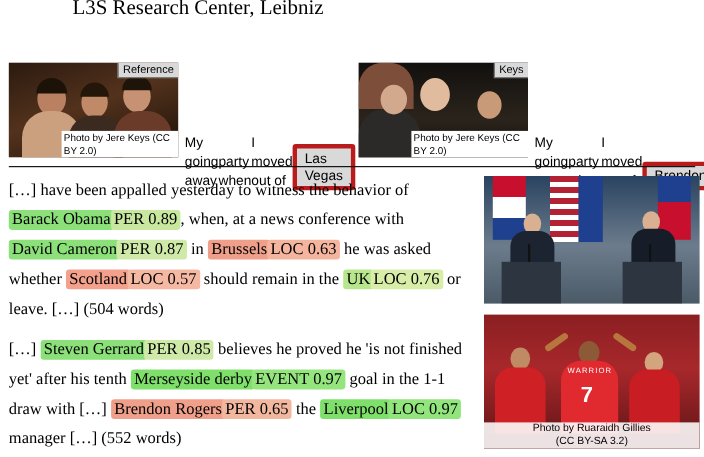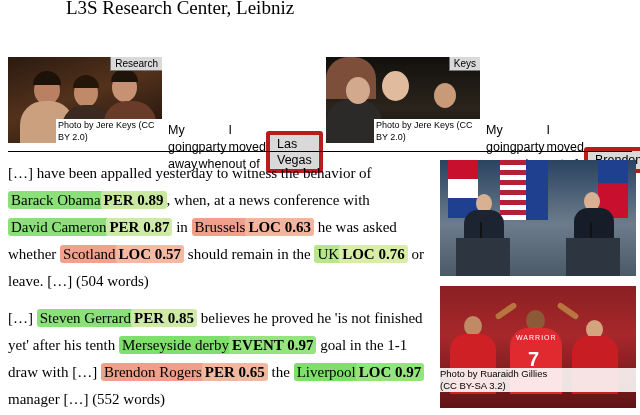--- a/index.html
+++ b/index.html
@@ -150,21 +150,20 @@
   .ent {
     border-radius: 3px;
     padding: 1px 3px;
     white-space: nowrap;
   }
   .score {
     border-radius: 3px;
     padding: 1px 3px;
     margin-left: -3px;
     white-space: nowrap;
-    font-weight: bold;
   }
 
   
   .rightcol {
     position: absolute;
     left: 440px;
     top: 160px;
     width: 196px;
   }
   .rimg {
@@ -193,24 +192,24 @@
   .rimg2 .b1 { position:absolute; left:10px; top:48px; width:46px; height:60px; background:#cf2026; border-radius:16px 16px 0 0; }
   .rimg2 .h2 { width:19px; height:21px; background:#8c5a36; left:86px; top:24px; }
   .rimg2 .b2 { position:absolute; left:70px; top:42px; width:52px; height:66px; background:#e02a30; border-radius:18px 18px 0 0; }
   .rimg2 .h3 { width:17px; height:19px; background:#d3a47e; left:146px; top:34px; }
   .rimg2 .b3 { position:absolute; left:132px; top:50px; width:46px; height:58px; background:#c71d23; border-radius:16px 16px 0 0; }
   .rimg2 .num { position:absolute; left:88px; top:62px; color:#ffffff; font-family:"Liberation Sans", sans-serif; font-size:20px; font-weight:bold; }
   .rimg2 .sponsor { position:absolute; left:76px; top:48px; color:#fff; font-family:"Liberation Sans", sans-serif; font-size:7px; letter-spacing:1px; }
   .rimg2 .arms { position:absolute; left:54px; top:22px; width:24px; height:6px; background:#b8763f; transform:rotate(-35deg); border-radius:3px; }
   .rimg2 .arms2 { position:absolute; left:116px; top:22px; width:24px; height:6px; background:#b8763f; transform:rotate(35deg); border-radius:3px; }
   .rimg2 .credit {
-    position:absolute; left:0; bottom:16px; width:100%;
+    position:absolute; left:0; bottom:0; width:100%;
     background: rgba(255,255,255,0.88);
     color:#000; font-family:"Liberation Sans", sans-serif;
-    font-size:9.5px; line-height:12px; 
+    font-size:9.5px; line-height:12px; text-align:center;
   }
 </style>
 </head>
 <body>
 
 <div class="title-block">
   <div>L3S Research Center, Leibniz</div>
 </div>
 
 <div class="examples">
@@ -218,21 +217,21 @@
   <div class="photo ph1">
     <div class="p head1"></div>
       <div class="p hair1"></div>
     <div class="p body1"></div>
     <div class="p head2"></div>
       <div class="p hair2"></div>
     <div class="p body2"></div>
     <div class="p head3"></div>
       <div class="p hair3"></div>
     <div class="p body3"></div>
-    <div class="tag">Research</div>
+    <div class="tag">Reference</div>
     <div class="credit">Photo by Jere Keys (CC BY 2.0)</div>
   </div>
 
   <div class="caption">
     <span class="line">My going away</span>
     <span class="line">party when</span>
     <span class="line">I moved out of</span>
     <span class="slot">Las Vegas</span>
   </div>
 

